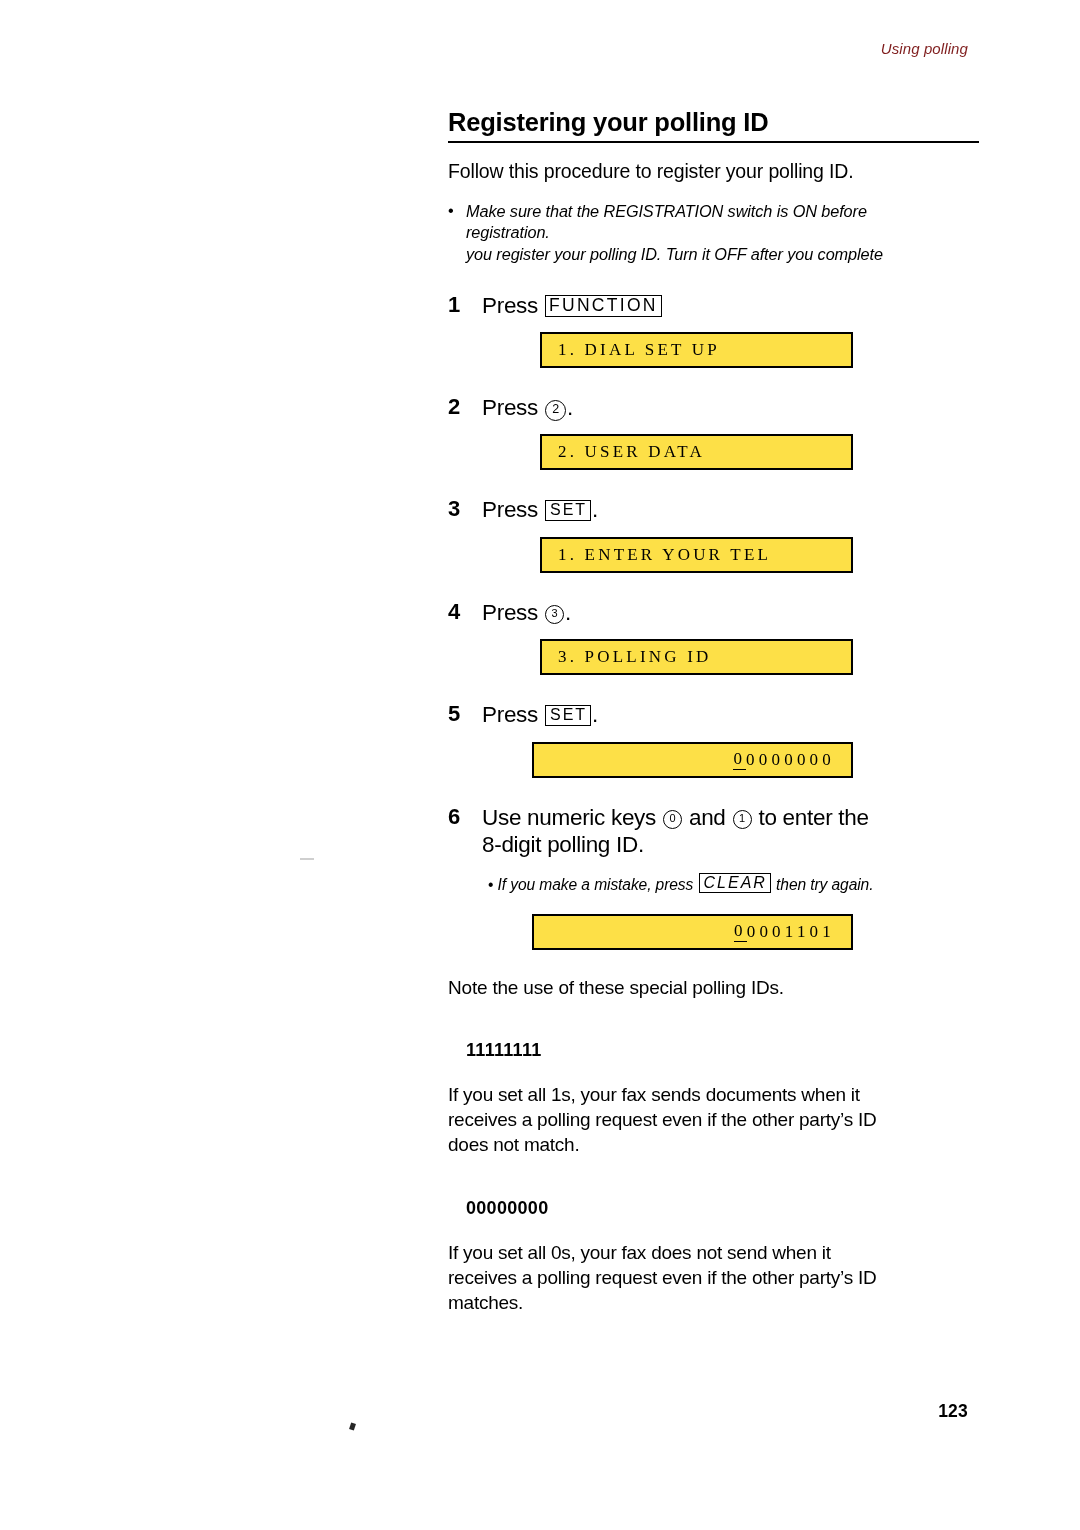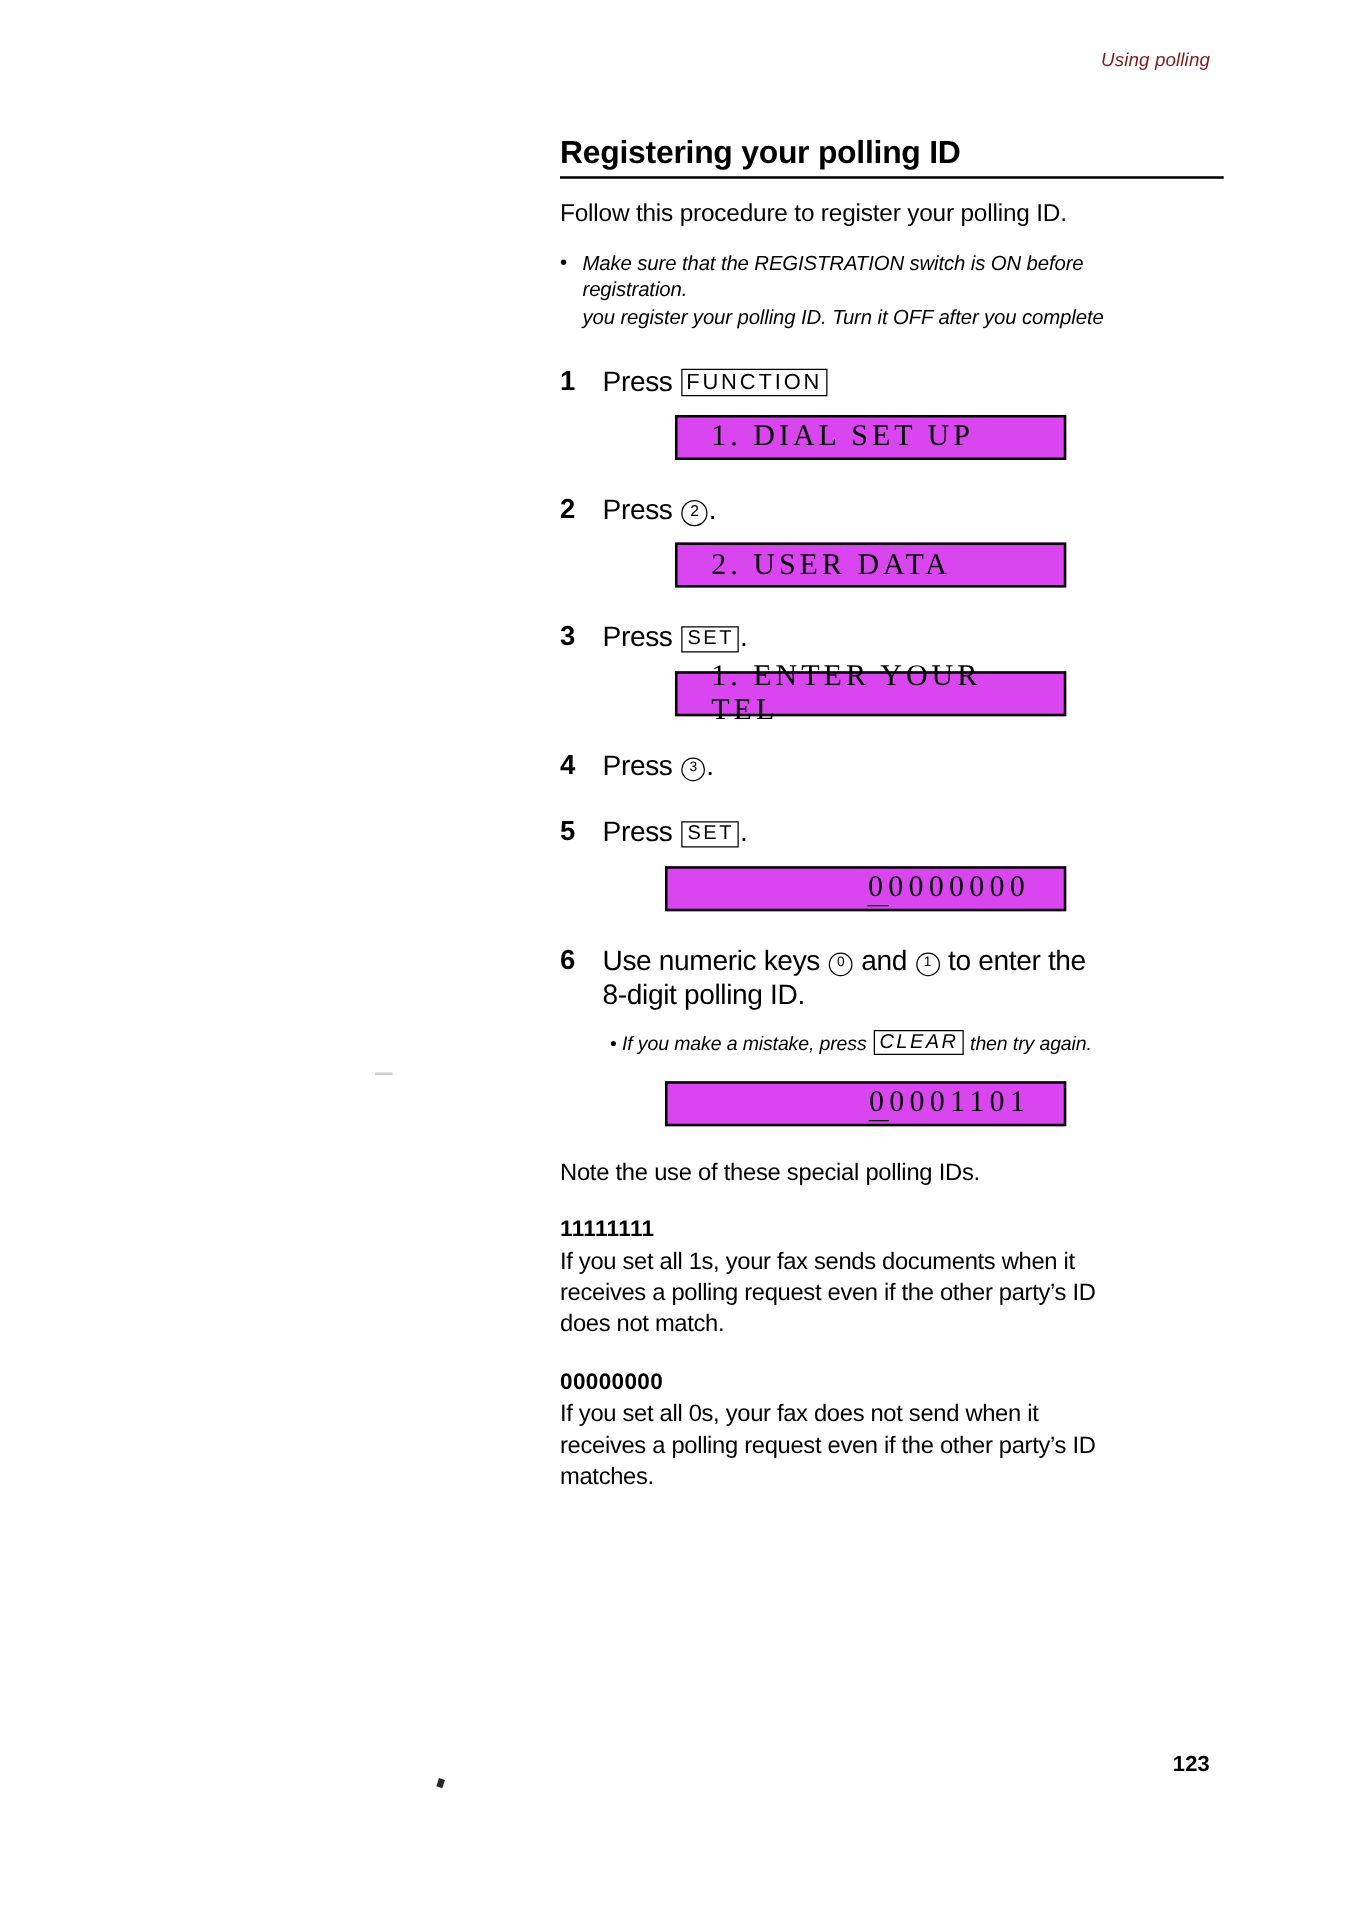--- a/index.html
+++ b/index.html
@@ -150,26 +150,26 @@
 
   
   .lcd {
     box-sizing: border-box;
     border: 2.6px solid #000;
     height: 36px;
     margin-top: 13px;
     margin-left: 58px;
     width: 313px;
     font-family: "Liberation Serif", serif;
-    font-size: 24px;
+    font-size: 17px;
     letter-spacing: 3.2px;
     display: flex;
     align-items: center;
-    padding: 0 27px;
-    background: #d946ef;
+    padding: 0 16px;
+    background: #fde047;
   }
   .lcd.left   { justify-content: flex-start; }
   .lcd.right  { justify-content: flex-end; letter-spacing: 4.2px; }
   .lcd.wide   { margin-left: 50px; width: 321px; }
   .lcd .cursor-digit {
     border-bottom: 1.8px solid #000;
     padding-bottom: 0px;
   }
 
   
@@ -187,21 +187,21 @@
   .note-paragraph {
     font-size: 19px;
     line-height: 1.28;
     letter-spacing: -0.2px;
     margin: 0;
   }
   .special-heading {
     font-size: 18px;
     font-weight: bold;
     letter-spacing: 0.3px;
-    margin: 0;
+    margin: 18px;
   }
   .special-body {
     font-size: 19px;
     line-height: 1.33;
     letter-spacing: -0.25px;
     margin: 0;
   }
   .special-body span { display: block; }
 
   .gap-large { height: 26px; }
@@ -293,20 +293,23 @@
       <div class="lcd left">
         <span>1. ENTER YOUR TEL</span>
       </div>
     </div>
 
     <div class="step">
       <span class="step-num">4</span>
       <div class="step-text">
         <span>Press</span>
         <span class="circlekey tiny"><span>3</span></span><span>.</span>
+      </div>
+      <div class="lcd left">
+        <span>3. POLLING ID</span>
       </div>
     </div>
 
     <div class="step">
       <span class="step-num">5</span>
       <div class="step-text">
         <span>Press</span>
         <span class="keycap small"><span>SET</span></span><span>.</span>
       </div>
       <div class="lcd right wide">

